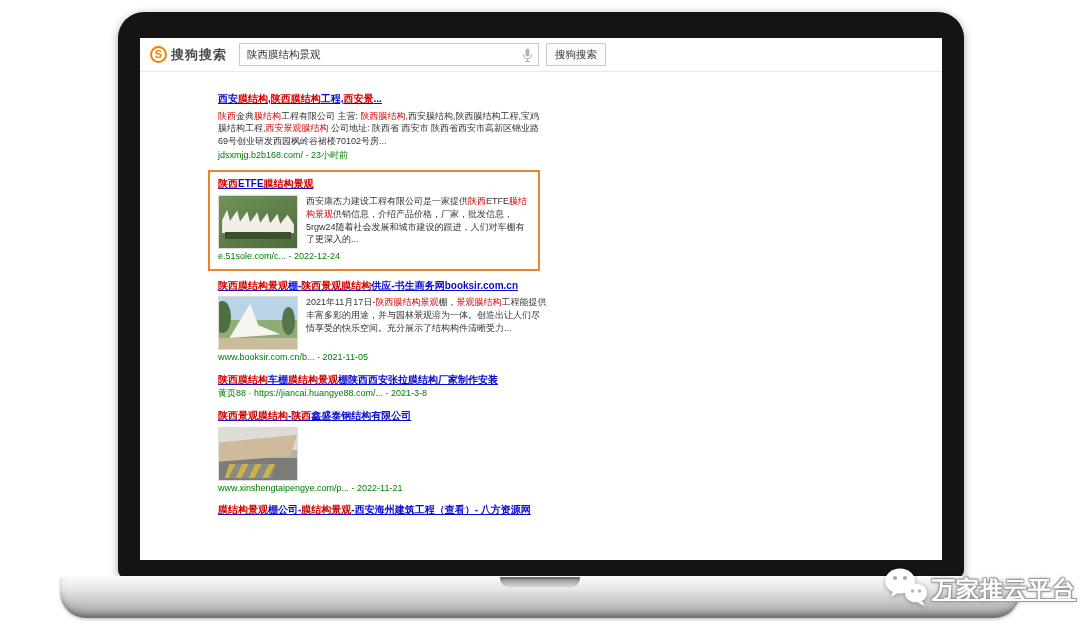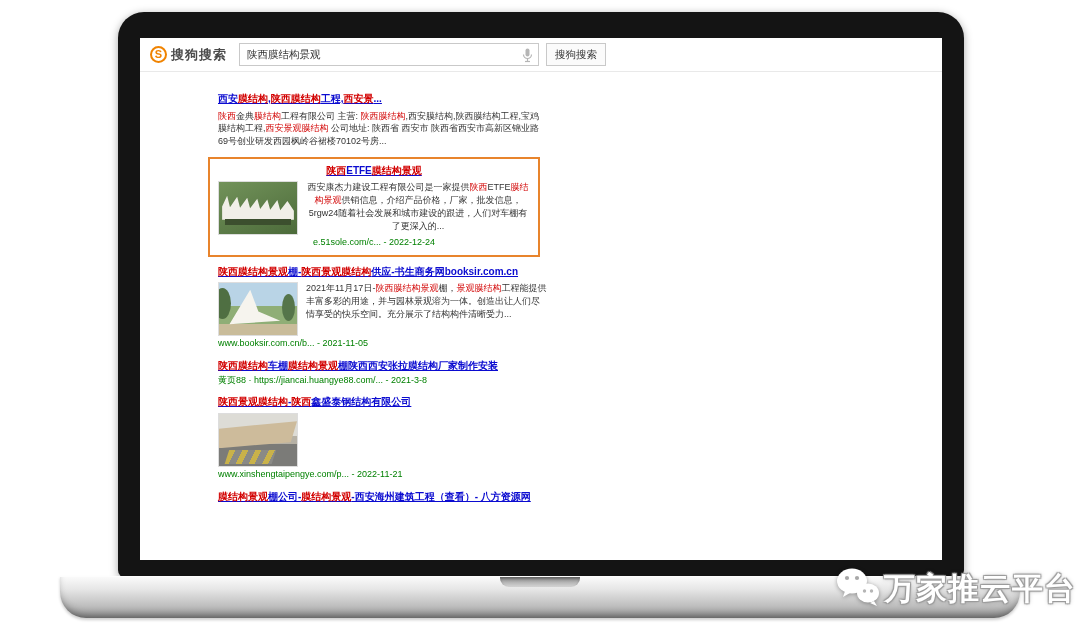--- a/index.html
+++ b/index.html
@@ -30,21 +30,21 @@
   .sg-searchbox input { border:none; outline:none; flex:1; height:100%; padding:0 22px 0 7px;
     font-size:10.5px; color:#333; font-family:inherit; background:transparent; }
   .mic { position:absolute; right:5px; top:4px; width:11px; height:15px; cursor:pointer; }
   .sg-btn { margin-left:7px; width:60px; height:23px; border:1px solid #c9c9c9; background:#fbfbfb;
     font-size:10.5px; color:#333; font-family:inherit; cursor:pointer; }
 
   
   .results { padding:20px 0 0 78px; width:420px; }
   .result { width:330px; margin-bottom:9px; }
   .result.highlighted { border:2px solid var(--highlight-box,#e8842c); padding:5px 8px 6px 8px;
-    margin-left:-10px; width:332px; margin-bottom:8px;text-align:center; }
+    margin-left:-10px; width:332px; margin-bottom:8px; }
   .r-title { display:block; font-size:10px; font-weight:700; text-decoration:underline;
     color:var(--title-blue,#0b0bd0); line-height:1.35; cursor:pointer; }
   .r-body { display:flex; gap:8px; margin-top:4px; }
   .r-thumb { flex:none; width:80px; height:54px; border:1px solid #ddd; position:relative; overflow:hidden; cursor:pointer; }
   .r-desc { font-size:9px; color:#333; line-height:1.42; flex:1; }
   .r-url { font-size:9px; color:var(--url-green,#008000); margin-top:2px; line-height:1.3; }
   .seg-b { color:var(--title-blue,#0b0bd0); }
   .seg-r { color:var(--highlight-red,#d20000); }
   .seg-t { color:#333; }
 
@@ -60,22 +60,22 @@
     border-radius:50%; box-shadow:66px 4px 0 -2px #55754a; }
   .thumb-canopy { background:linear-gradient(#dddcd6 0 42%,#b6b1a5 42% 58%,#7b7b78 58% 100%); }
   .thumb-canopy::before { content:""; position:absolute; left:0; top:14%; width:100%; height:52%; background:#cdbb9b;
     clip-path:polygon(0 28%,100% 0,92% 78%,0 100%); }
   .thumb-canopy::after { content:""; position:absolute; left:10%; bottom:4%; width:60%; height:26%;
     background:repeating-linear-gradient(100deg,#c9b24a 0 6px,#8a8a86 6px 13px); transform:skewX(-18deg); }
 
   
   .watermark { position:absolute; right:4px; bottom:16px; display:flex; align-items:center; gap:3px; }
   .watermark svg { filter:drop-shadow(0 1px 2px rgba(0,0,0,.35)); }
-  .wm-text { font-size:31px; font-weight:700; color:#fff; letter-spacing:1px;
-    text-shadow:-1px -1px 1px #9b9b9b,1px -1px 1px #9b9b9b,-1px 1px 1px #9b9b9b,1px 1px 1px #9b9b9b,0 0 5px rgba(0,0,0,.25); }
+  .wm-text { font-size:23px; font-weight:700; color:#fff; letter-spacing:1px;
+    text-shadow:-1px -1px 1px #9b9b9b,1px -1px 1px #9b9b9b,-1px 1px 1px #9b9b9b,1px 1px 1px #9b9b9b,0 0 5px rgba(0,0,0,.25);text-decoration:underline; }
 </style>
 </head>
 <body>
 
 <div class="canvas">
 
   <div>
     <div class="screen-bezel">
       <div class="screen">
 
@@ -98,20 +98,21 @@
           <button class="sg-btn">搜狗搜索</button>
         </header>
 
         <div class="results" id="results">
   <div class="result">
     <a class="r-title"><span class="seg-b">西安</span><span class="seg-r">膜结构</span><span class="seg-b">,</span><span class="seg-r">陕西膜结构</span><span class="seg-b">工程,</span><span class="seg-r">西安景</span><span class="seg-b">...</span></a>
     <div class="r-body">
 
       <div class="r-desc"><span class="seg-r">陕西</span><span class="seg-t">金典</span><span class="seg-r">膜结构</span><span class="seg-t">工程有限公司 主营: </span><span class="seg-r">陕西膜结构</span><span class="seg-t">,西安膜结构,陕西膜结构工程,宝鸡膜结构工程,</span><span class="seg-r">西安景观膜结构</span><span class="seg-t"> 公司地址: 陕西省 西安市 陕西省西安市高新区锦业路69号创业研发西园枫岭谷裙楼70102号房...</span></div>
     </div>
+    <div class="r-url">jdsxmjg.b2b168.com/ - 23小时前</div>
   </div>
 
   <div class="result highlighted">
     <a class="r-title"><span class="seg-r">陕西</span><span class="seg-b">ETFE</span><span class="seg-r">膜结构景观</span></a>
     <div class="r-body">
       <div class="r-thumb thumb-etfe"></div>
       <div class="r-desc"><span class="seg-t">西安康杰力建设工程有限公司是一家提供</span><span class="seg-r">陕西</span><span class="seg-t">ETFE</span><span class="seg-r">膜结构景观</span><span class="seg-t">供销信息，介绍产品价格，厂家，批发信息，5rgw24随着社会发展和城市建设的跟进，人们对车棚有了更深入的...</span></div>
     </div>
     <div class="r-url">e.51sole.com/c... - 2022-12-24</div>
   </div>

